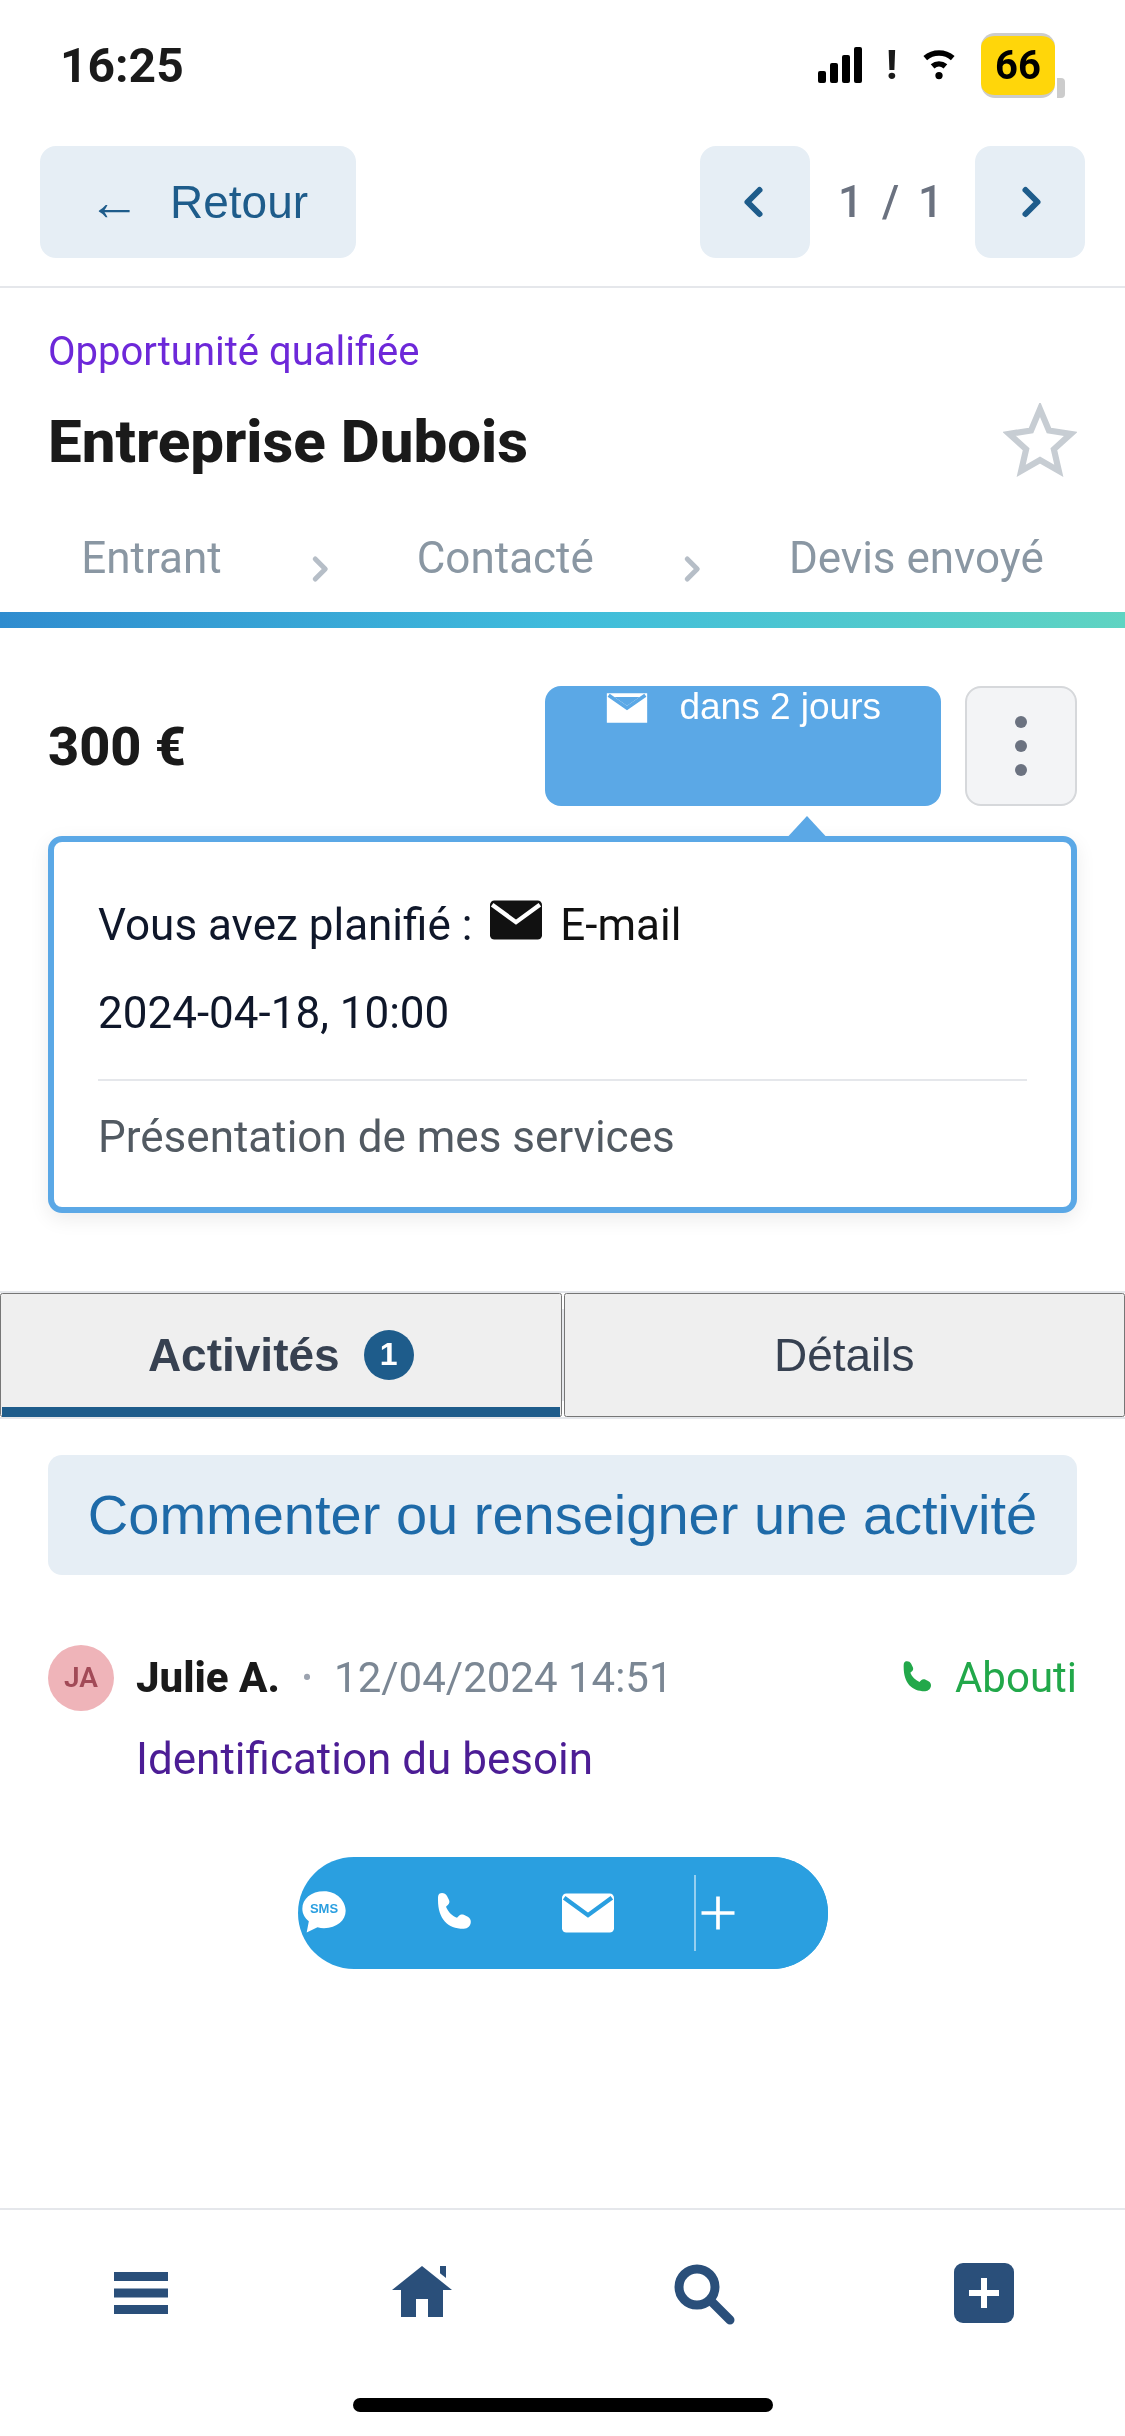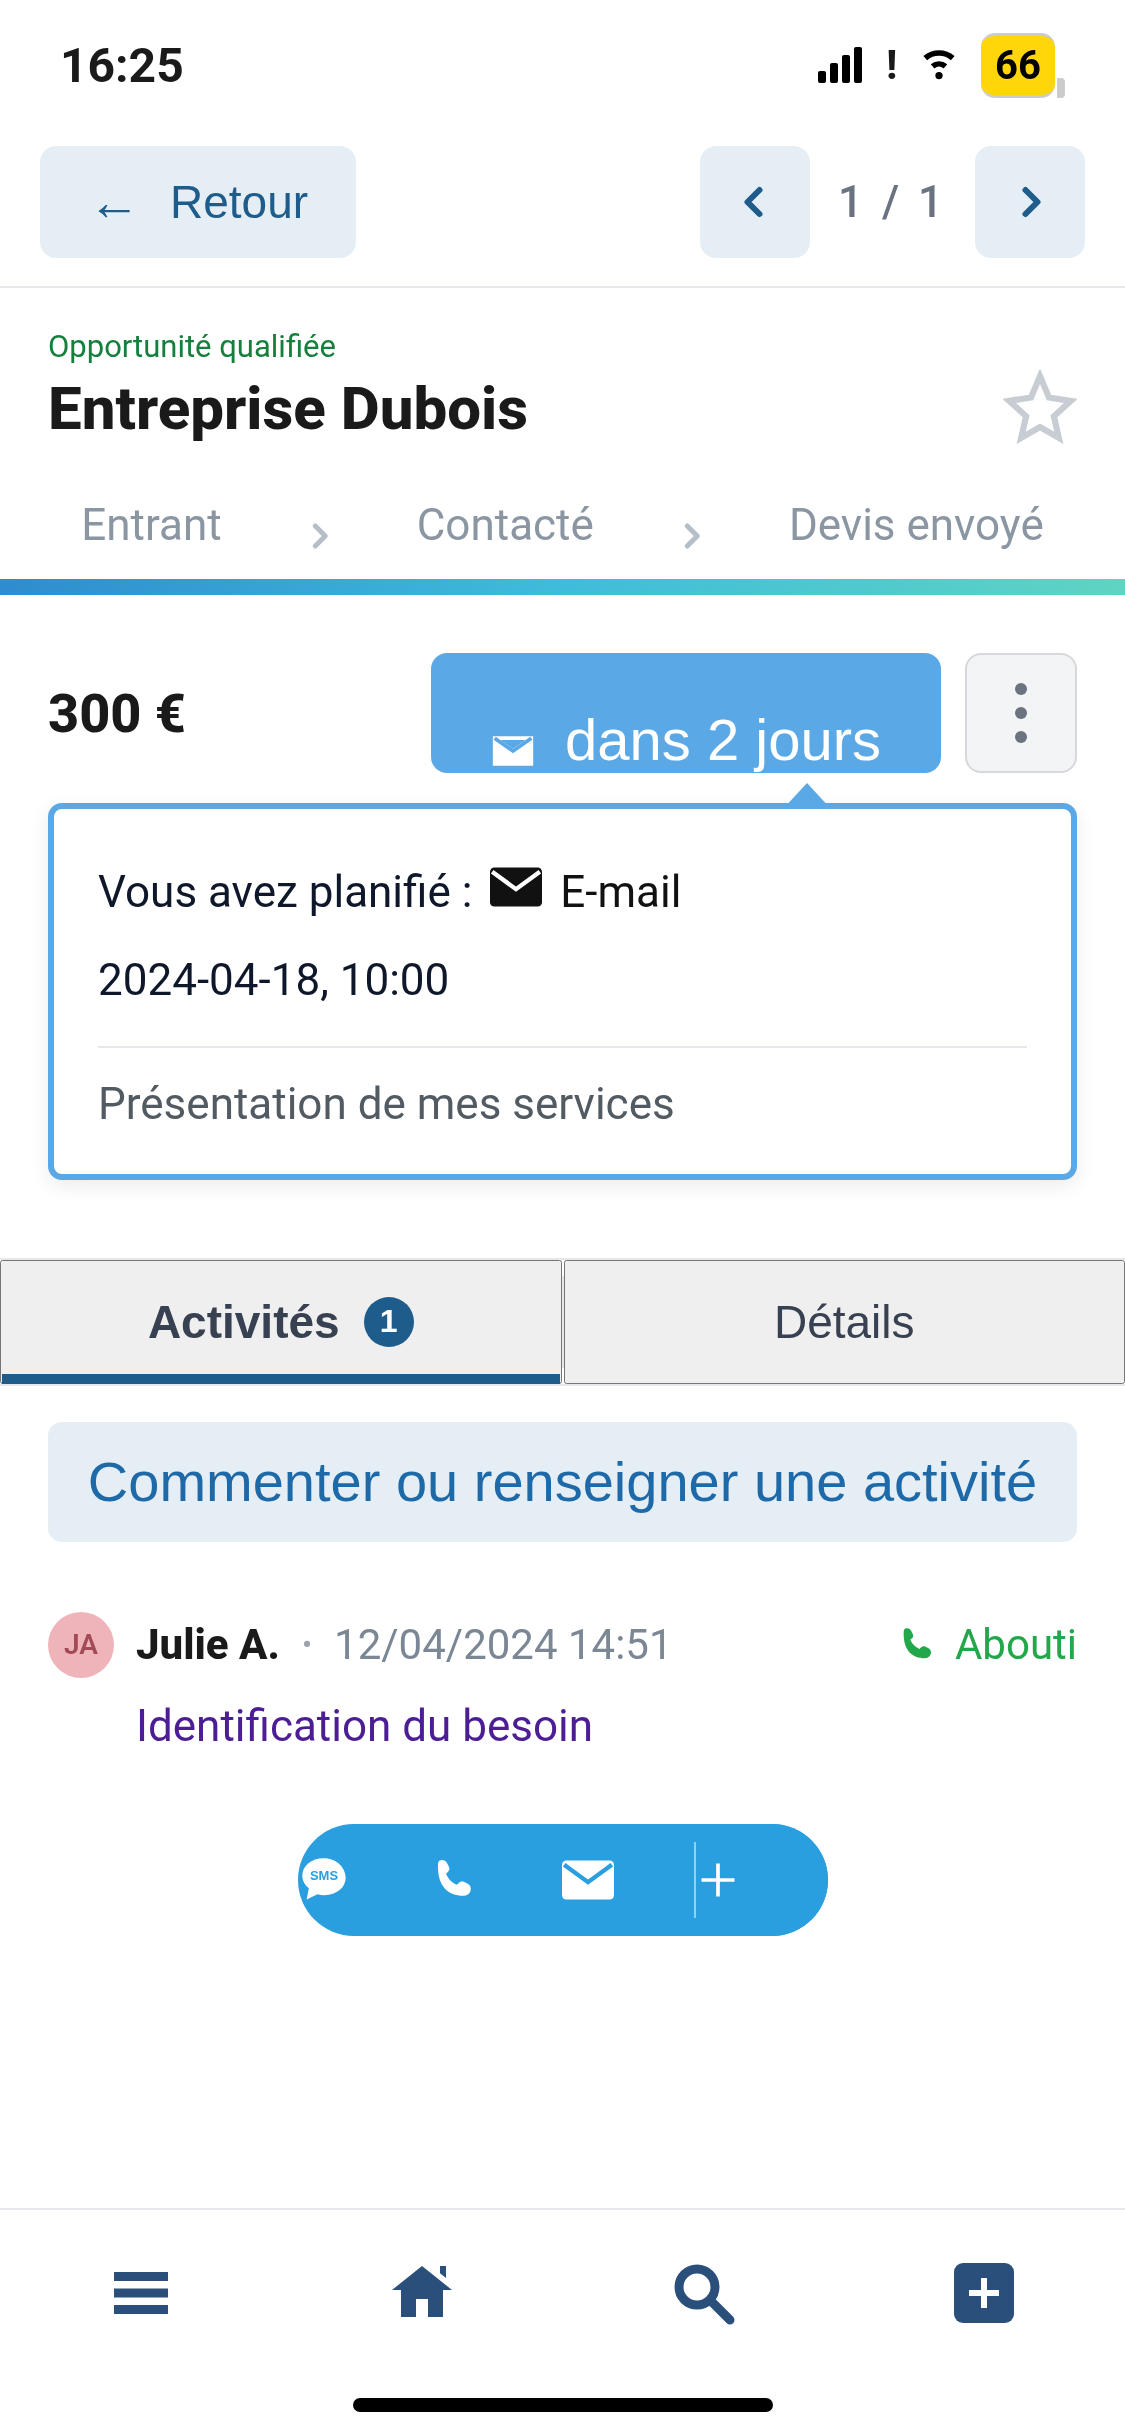--- a/index.html
+++ b/index.html
@@ -24,34 +24,34 @@
   .back-btn { height: 112px; padding: 0 48px; gap: 30px; }
   .back-btn .arrow { font-size: 52px; font-weight: 800; }
   .spacer { flex: 1; }
   .pager { display: flex; align-items: center; gap: 28px; }
   .chev-btn { width: 110px; height: 112px; }
   .chev-btn svg { width: 36px; height: 36px; }
   .page-indicator { font-size: 44px; color: #6b7280; font-weight: 500; letter-spacing: 4px; }
 
   
   .header-block { padding: 40px 48px 30px; }
-  .subtitle { font-size: 31px; color: #15803d; margin-bottom: 5px; }
+  .subtitle { font-size: 40px; color: #6d28d9; margin-bottom: 28px; }
   .title-row { display: flex; align-items: center; justify-content: space-between; }
   .title { font-size: 60px; font-weight: 800; }
   .star-icon svg { width: 74px; height: 74px; stroke: #c7cdd3; fill: none; stroke-width: 2; }
 
   
   .pipeline { display: flex; align-items: flex-end; justify-content: space-around; padding: 22px 40px 28px; font-size: 44px; color: #8a97a3; }
   .pipeline svg { width: 30px; height: 30px; }
   .pipeline-bar { height: 16px; background: linear-gradient(90deg, #2f8ccf 0%, #3fbcdc 50%, #5fd4c2 100%); }
 
   
   .amount-row { display: flex; align-items: center; padding: 58px 48px 30px; gap: 24px; }
   .amount { font-size: 54px; font-weight: 800; flex: 1; }
-  .schedule-btn { background: #5ba8e6; color: #fff; border: none; border-radius: 16px; height: 120px; padding: 0 60px; font-size: 58px; display: flex; align-items: flex-end; gap: 30px; }
+  .schedule-btn { background: #5ba8e6; color: #fff; border: none; border-radius: 16px; height: 120px; padding: 0 60px; font-size: 37px; display: flex; align-items: flex-start; gap: 30px; }
   .schedule-btn svg { width: 44px; height: 44px; fill: #fff; }
   .kebab-btn { width: 112px; height: 120px; border: 2px solid #d6d8db; border-radius: 16px; background: #f3f4f6; display: flex; flex-direction: column; align-items: center; justify-content: center; gap: 12px; }
   .kebab-btn span { width: 12px; height: 12px; background: #6b7280; border-radius: 50%; }
 
   
   .planned-wrap { padding: 0 48px 50px; position: relative; }
   .planned-card { border: 6px solid #5ba8e6; border-radius: 14px; background: #fff; padding: 48px 44px 44px; position: relative; box-shadow: 0 6px 20px rgba(0,0,0,0.08); }
   .planned-card::before { content: ""; position: absolute; top: -26px; right: 240px; width: 0; height: 0; border-left: 24px solid transparent; border-right: 24px solid transparent; border-bottom: 26px solid #5ba8e6; }
   .planned-line1 { font-size: 44px; line-height: 1.6; display: flex; flex-wrap: wrap; align-items: center; gap: 18px; border-bottom: 2px solid #e5e7eb; padding-bottom: 30px; margin-bottom: 30px; }
   .txt-blue { color: #0f172a; }

